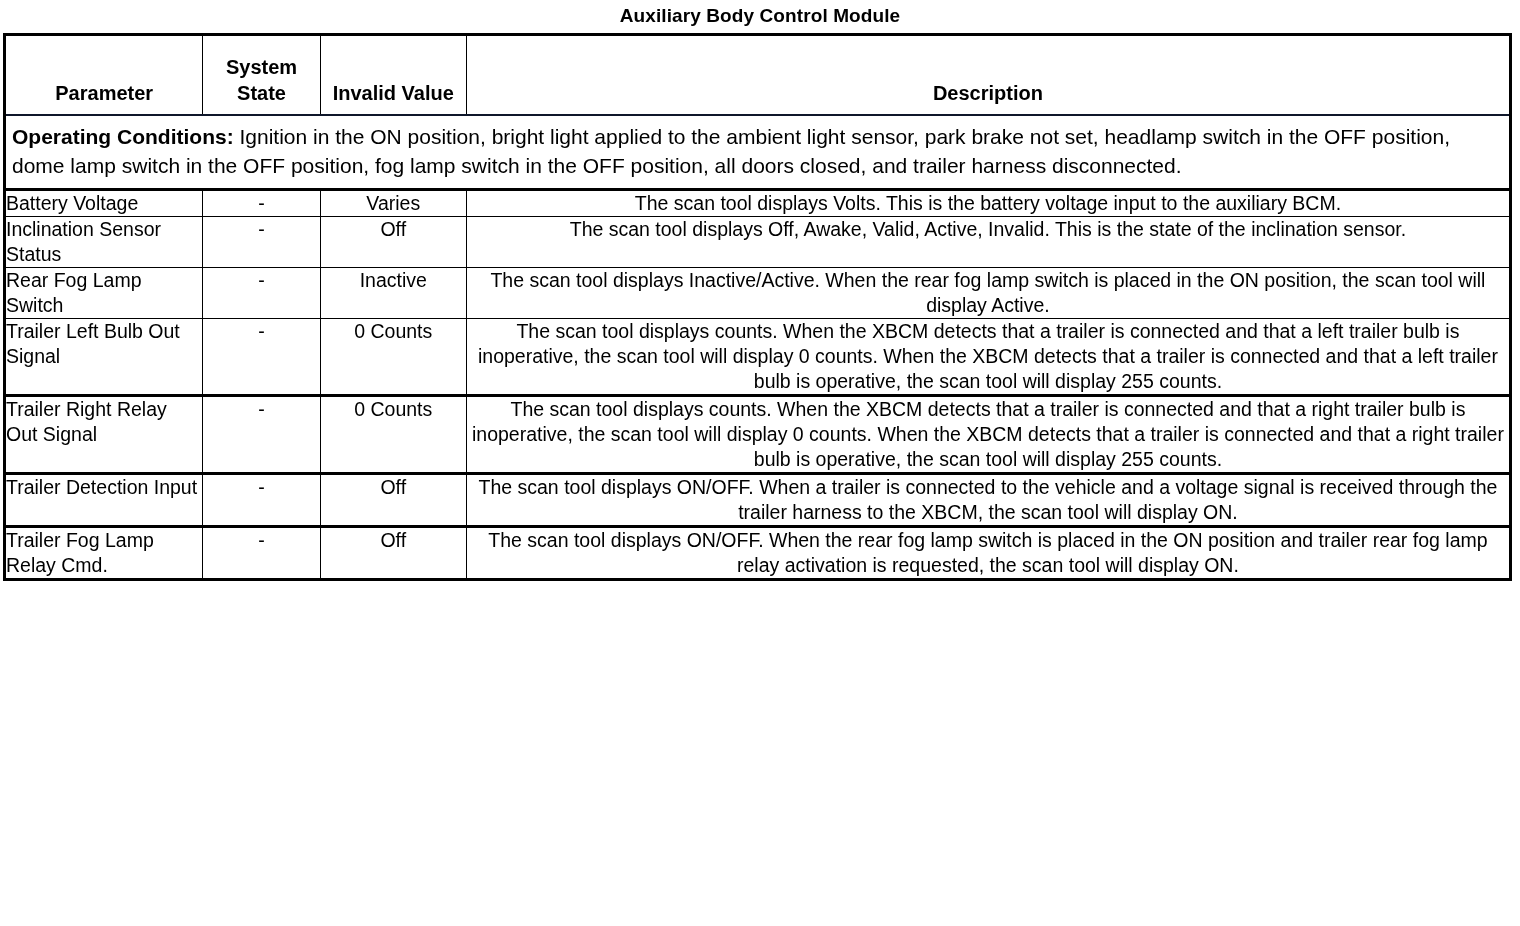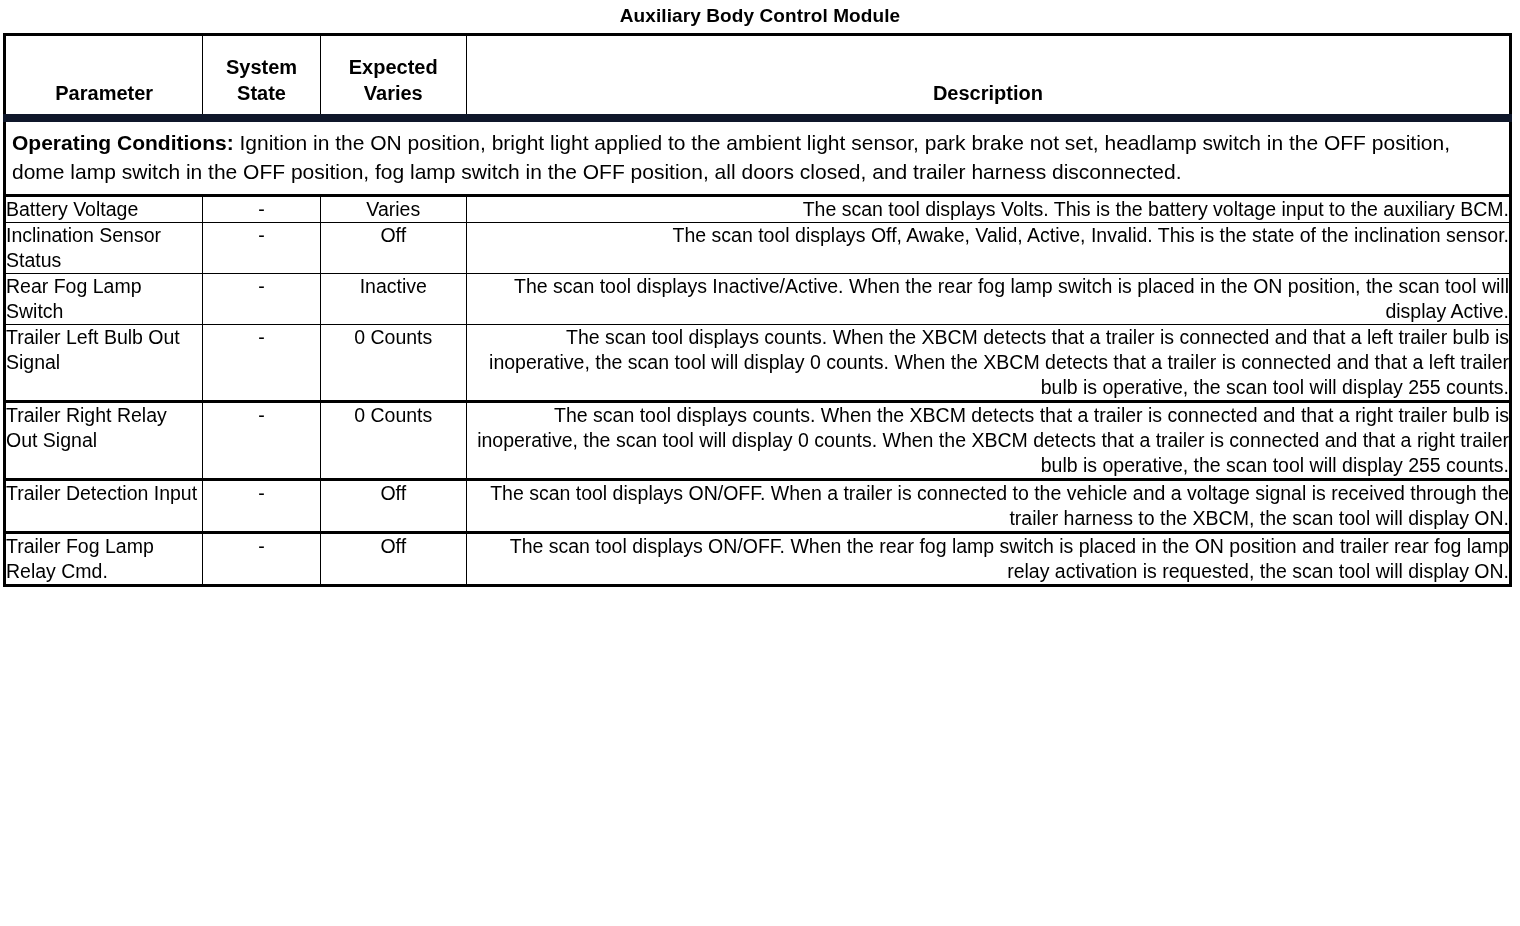--- a/index.html
+++ b/index.html
@@ -49,21 +49,21 @@
   table.spec-table td {
     border: 1px solid #000;
     padding: 0;
     vertical-align: top;
     font-size: 19.5px;
     line-height: 25px;
   }
 
   
   thead tr.header-row th {
-    border-bottom: 8px solid #0f172a;
+    border-bottom: 2px solid #0f172a;
     text-align: center;
     font-weight: bold;
     font-size: 20px;
     line-height: 26px;
     height: 70px;
     vertical-align: bottom;
     padding-bottom: 8px;
   }
   thead tr.header-row th.th-param,
   thead tr.header-row th.th-desc {
@@ -90,21 +90,21 @@
     line-height: 30px;
     margin-top: 12px;
   }
   td.cell-state,
   td.cell-value {
     text-align: center;
     vertical-align: middle;
   }
   td.cell-desc {
     padding: 6px 8px 6px 8px;
-    text-align: right;
+    text-align: center;
     vertical-align: top;
     line-height: 30px;
   }
   td.cell-desc.v-center {
     vertical-align: middle;
   }
 
   
   tr.sep-strong > td {
     border-bottom: 3px solid #000;
@@ -125,21 +125,21 @@
     <colgroup>
       <col class="c-param">
       <col class="c-state">
       <col class="c-value">
       <col class="c-desc">
     </colgroup>
     <thead>
       <tr class="header-row">
         <th class="th-param">Parameter</th>
         <th class="th-state">System State</th>
-        <th class="th-value">Expected Varies</th>
+        <th class="th-value">Invalid Value</th>
         <th class="th-desc">Description</th>
       </tr>
     </thead>
     <tbody>
       <tr class="cond-row">
         <td colspan="4"><span class="cond-label">Operating Conditions:</span><span> Ignition in the ON position, bright light applied to the ambient light sensor, park brake not set, headlamp switch in the OFF position, dome lamp switch in the OFF position, fog lamp switch in the OFF position, all doors closed, and trailer harness disconnected.</span></td>
       </tr>
 
       <tr>
         <td class="cell-param">Battery Voltage</td>

